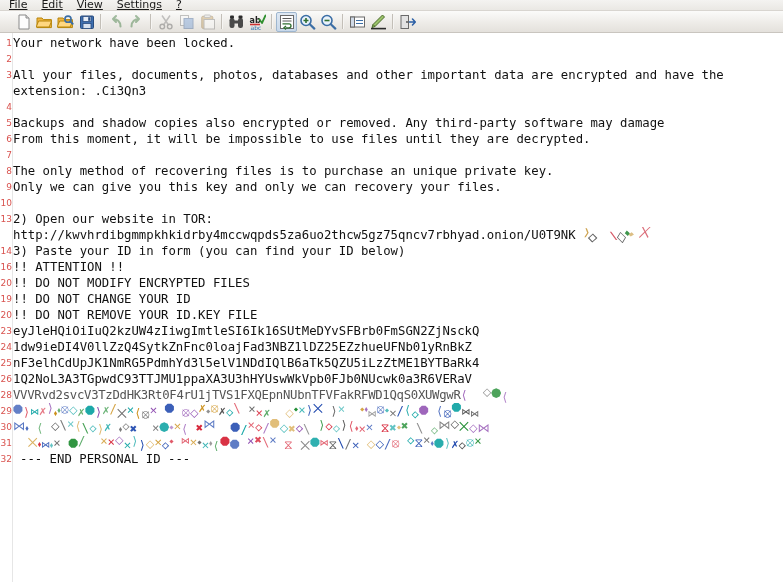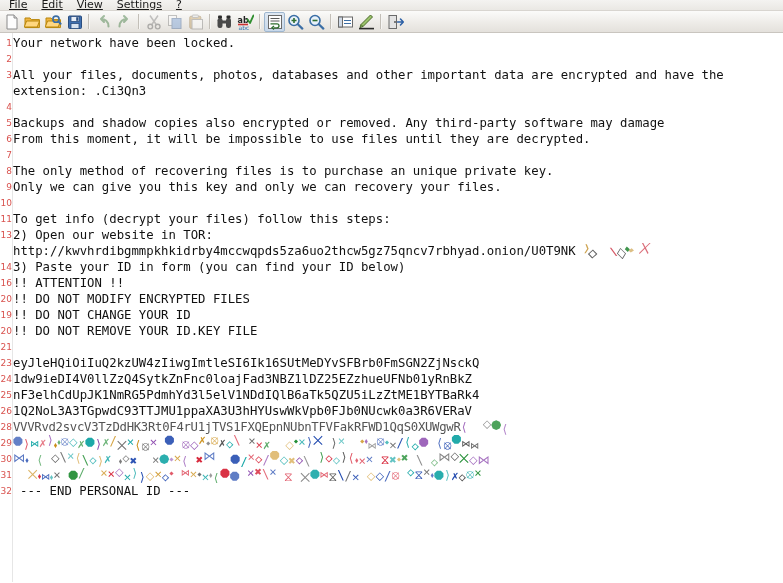--- a/index.html
+++ b/index.html
@@ -37,21 +37,21 @@
   }
   .menu-item .ul { text-decoration: underline; }
 
   
   #toolbar {
     height: 22px;
     background: linear-gradient(to bottom, #fbfbfa 0%, #eeece8 55%, #e4e1dc 100%);
     border-bottom: 1px solid #c9c5bf;
     display: flex;
     align-items: center;
-    padding-left: 1px;
+    padding-left: 13px;
     box-sizing: border-box;
   }
   .tb-btn {
     width: 21px; height: 20px;
     display: flex; align-items: center; justify-content: center;
     margin: 0 0px;
     border: 1px solid transparent;
     border-radius: 2px;
     box-sizing: border-box;
   }
@@ -309,29 +309,27 @@
       <div class="row"><div class="lnum">2</div><div class="ltext"></div></div>
       <div class="row"><div class="lnum">3</div><div class="ltext">All your files, documents, photos, databases and other important data are encrypted and have the</div></div>
       <div class="row cont"><div class="lnum"></div><div class="ltext">extension: .Ci3Qn3</div></div>
       <div class="row"><div class="lnum">4</div><div class="ltext"></div></div>
       <div class="row"><div class="lnum">5</div><div class="ltext">Backups and shadow copies also encrypted or removed. Any third-party software may damage</div></div>
       <div class="row"><div class="lnum">6</div><div class="ltext">From this moment, it will be impossible to use files until they are decrypted.</div></div>
       <div class="row"><div class="lnum">7</div><div class="ltext"></div></div>
       <div class="row"><div class="lnum">8</div><div class="ltext">The only method of recovering files is to purchase an unique private key.</div></div>
       <div class="row"><div class="lnum">9</div><div class="ltext">Only we can give you this key and only we can recovery your files.</div></div>
       <div class="row"><div class="lnum">10</div><div class="ltext"></div></div>
-      <div class="row"><div class="lnum">11</div><div class="ltext">To get info (decrypt your files) follow this steps:</div></div>
       <div class="row"><div class="lnum">13</div><div class="ltext">2) Open our website in TOR:</div></div>
       <div class="row cont"><div class="lnum"></div><div class="ltext"><span>http://kwvhrdibgmmpkhkidrby4mccwqpds5za6uo2thcw5gz75qncv7rbhyad.onion/U0T9NK</span><span class="url-glitch"><span class="g g1" style="transform: skewX(-11.5deg) scale(0.85, 0.81); position: relative; top: -2.5px; opacity: 0.59;"> </span><span class="g g5" style="transform: skewX(-6.8deg) scale(1.38, 0.87); position: relative; top: -2.4px; opacity: 0.77;">⟩</span><span class="g g6" style="transform: skewX(-4deg) scale(1.3, 1.32); position: relative; top: 1.7px; opacity: 0.93;">◇</span><span class="g g1" style="transform: skewX(1.7deg) scale(0.89, 0.81); position: relative; top: 1.9px; opacity: 0.59;"> </span><span class="g g7" style="transform: skewX(-3.3deg) scale(0.86, 0.81); position: relative; top: -1.2px; opacity: 1;"> </span><span class="g g1" style="transform: skewX(-0.1deg) scale(1.28, 0.85); position: relative; top: 0.6px; opacity: 0.82;">\</span><span class="g g6" style="transform: skewX(10.8deg) scale(1.07, 1.42); position: relative; top: 2.1px; opacity: 0.92;">⬦</span><span class="g g2" style="transform: skewX(10.1deg) scale(1.21, 1.4); position: relative; top: -1.6px; opacity: 0.9;">⬩</span><span class="g g5" style="transform: skewX(-11.6deg) scale(1.32, 1.09); position: relative; top: -1.3px; opacity: 0.55;">⬩</span><span class="g g5" style="transform: skewX(2.7deg) scale(1.35, 1.36); position: relative; top: -1.2px; opacity: 0.93;"> </span><span class="g g1" style="transform: skewX(-13.4deg) scale(1.03, 1.42); position: relative; top: -2.5px; opacity: 0.7;">⨉</span><span class="g g7" style="transform: skewX(-4.3deg) scale(0.87, 0.88); position: relative; top: 0.6px; opacity: 0.67;"> </span></span></div></div>
       <div class="row"><div class="lnum">14</div><div class="ltext">3) Paste your ID in form (you can find your ID below)</div></div>
       <div class="row"><div class="lnum">16</div><div class="ltext">!! ATTENTION !!</div></div>
       <div class="row"><div class="lnum">20</div><div class="ltext">!! DO NOT MODIFY ENCRYPTED FILES</div></div>
       <div class="row"><div class="lnum">19</div><div class="ltext">!! DO NOT CHANGE YOUR ID</div></div>
       <div class="row"><div class="lnum">20</div><div class="ltext">!! DO NOT REMOVE YOUR ID.KEY FILE</div></div>
-      <div class="row"><div class="lnum">21</div><div class="ltext"></div></div>
       <div class="row"><div class="lnum">23</div><div class="ltext">eyJleHQiOiIuQ2kzUW4zIiwgImtleSI6Ik16SUtMeDYvSFBrb0FmSGN2ZjNsckQ</div></div>
       <div class="row"><div class="lnum">24</div><div class="ltext">1dw9ieDI4V0llZzQ4SytkZnFnc0loajFad3NBZ1lDZ25EZzhueUFNb01yRnBkZ</div></div>
       <div class="row"><div class="lnum">25</div><div class="ltext">nF3elhCdUpJK1NmRG5PdmhYd3l5elV1NDdIQlB6aTk5QZU5iLzZtME1BYTBaRk4</div></div>
       <div class="row"><div class="lnum">26</div><div class="ltext">1Q2NoL3A3TGpwdC93TTJMU1ppaXA3U3hHYUswWkVpb0FJb0NUcwk0a3R6VERaV</div></div>
       <div class="row glitch"><div class="lnum">28</div><div class="ltext"><span style="color: rgb(90, 90, 90); letter-spacing: -0.3px;">VVVRvd2svcV3TzDdHK3Rt0F4rU1jTVS1FXQEpnNUbnTFVFakRFWD1QqS0XUWgwR</span><span class="g g4" style="transform: skewX(1.1deg) scale(1.12, 1.13); position: relative; top: 0.2px; opacity: 0.79;">⟨</span><span class="g g5" style="transform: skewX(-0.7deg) scale(1.21, 1.28); position: relative; top: 2.9px; opacity: 0.85;"> </span><span class="g g2" style="transform: skewX(11.1deg) scale(1.23, 1.06); position: relative; top: -0.2px; opacity: 0.96;"> </span><span class="g g6" style="transform: skewX(6.1deg) scale(0.82, 1.01); position: relative; top: -2.8px; opacity: 0.64;">⬦</span><span class="g g2" style="transform: skewX(-3deg) scale(1.08, 0.83); position: relative; top: -0.9px; opacity: 0.79;">⯄</span><span class="g g4" style="transform: skewX(9.1deg) scale(1.09, 0.99); position: relative; top: 2.4px; opacity: 0.65;">⟨</span></div></div>
       <div class="row glitch"><div class="lnum">29</div><div class="ltext"><span class="g g3" style="transform: skewX(-5.5deg) scale(0.98, 0.96); position: relative; top: -1.2px; opacity: 0.69;">⯃</span><span class="g g1" style="transform: skewX(0.2deg) scale(1.3, 0.97); position: relative; top: 1px; opacity: 0.77;">⟩</span><span class="g g7" style="transform: skewX(1.8deg) scale(0.91, 0.86); position: relative; top: -0.4px; opacity: 0.92;">⋈</span><span class="g g1" style="transform: skewX(13deg) scale(0.92, 1.11); position: relative; top: -0.2px; opacity: 0.62;">✗</span><span class="g g4" style="transform: skewX(6deg) scale(1.18, 1.39); position: relative; top: -2.6px; opacity: 0.77;">⟩</span><span class="g g5" style="transform: skewX(-11.9deg) scale(1.32, 1.06); position: relative; top: 1.9px; opacity: 0.96;">⬪</span><span class="g g2" style="transform: skewX(-7.8deg) scale(0.97, 1.04); position: relative; top: -1.5px; opacity: 0.67;">⬪</span><span class="g g3" style="transform: skewX(-10.9deg) scale(0.97, 1.4); position: relative; top: -1.7px; opacity: 0.68;">⦻</span><span class="g g7" style="transform: skewX(12.2deg) scale(1.31, 0.95); position: relative; top: -0.9px; opacity: 0.74;">⬦</span><span class="g g2" style="transform: skewX(-4.9deg) scale(1.11, 0.92); position: relative; top: 0.9px; opacity: 0.68;">✗</span><span class="g g7" style="transform: skewX(10.3deg) scale(0.94, 0.97); position: relative; top: 0px; opacity: 0.95;">⯃</span><span class="g g4" style="transform: skewX(-8.1deg) scale(1.07, 1.16); position: relative; top: 1.4px; opacity: 0.99;">⟩</span><span class="g g2" style="transform: skewX(11.3deg) scale(0.9, 1.3); position: relative; top: -1px; opacity: 0.64;">✗</span><span class="g g5" style="transform: skewX(-7.6deg) scale(0.9, 0.82); position: relative; top: -1.7px; opacity: 0.78;">/</span><span class="g g6" style="transform: skewX(3.9deg) scale(0.9, 0.86); position: relative; top: 2.6px; opacity: 0.8;">⨉</span><span class="g g7" style="transform: skewX(11.2deg) scale(1.19, 1.22); position: relative; top: -1.5px; opacity: 0.95;">⨯</span><span class="g g5" style="transform: skewX(-10.2deg) scale(1.04, 1.27); position: relative; top: 2.1px; opacity: 0.95;">⟨</span><span class="g g6" style="transform: skewX(-4.7deg) scale(1.27, 1.07); position: relative; top: 2.6px; opacity: 0.86;">⦻</span><span class="g g4" style="transform: skewX(3.9deg) scale(1.23, 1.27); position: relative; top: -0.8px; opacity: 0.94;">✕</span><span class="g g6" style="transform: skewX(5.2deg) scale(1.04, 1.18); position: relative; top: -2.5px; opacity: 0.69;"> </span><span class="g g3" style="transform: skewX(4.4deg) scale(1.2, 0.94); position: relative; top: -2.1px; opacity: 0.87;">⯃</span><span class="g g2" style="transform: skewX(9.4deg) scale(1.27, 0.82); position: relative; top: -3px; opacity: 0.59;"> </span><span class="g g4" style="transform: skewX(11.9deg) scale(1.21, 0.89); position: relative; top: 0.7px; opacity: 0.82;">⦻</span><span class="g g4" style="transform: skewX(11.7deg) scale(1.39, 1.18); position: relative; top: 2.2px; opacity: 0.9;">⬦</span><span class="g g5" style="transform: skewX(-11.2deg) scale(1.06, 0.81); position: relative; top: -2.8px; opacity: 0.92;">✗</span><span class="g g6" style="transform: skewX(2deg) scale(0.9, 0.75); position: relative; top: 0.2px; opacity: 0.62;">⬩</span><span class="g g5" style="transform: skewX(-3.2deg) scale(1.08, 0.96); position: relative; top: -2.7px; opacity: 0.77;">⦻</span><span class="g g6" style="transform: skewX(10.3deg) scale(1.2, 1.32); position: relative; top: -0.5px; opacity: 0.97;">✗</span><span class="g g7" style="transform: skewX(10.8deg) scale(1.15, 1.2); position: relative; top: 0.5px; opacity: 0.88;">◇</span><span class="g g1" style="transform: skewX(10.2deg) scale(1.16, 1.15); position: relative; top: -2.7px; opacity: 0.69;">\</span><span class="g g4" style="transform: skewX(-1.2deg) scale(0.82, 0.86); position: relative; top: -2.5px; opacity: 0.99;"> </span><span class="g g6" style="transform: skewX(11.5deg) scale(1.36, 1.07); position: relative; top: -2.4px; opacity: 0.82;">⨯</span><span class="g g1" style="transform: skewX(2.1deg) scale(1.19, 0.91); position: relative; top: 1.7px; opacity: 0.88;">⨯</span><span class="g g2" style="transform: skewX(-5deg) scale(1.28, 1.4); position: relative; top: 1.9px; opacity: 0.73;">✗</span><span class="g g1" style="transform: skewX(5.5deg) scale(1.03, 1.4); position: relative; top: -1.2px; opacity: 0.66;"> </span><span class="g g5" style="transform: skewX(7.8deg) scale(0.93, 1.33); position: relative; top: 0.6px; opacity: 0.73;"> </span><span class="g g5" style="transform: skewX(-3.3deg) scale(0.98, 1.03); position: relative; top: 2.1px; opacity: 0.55;">⬦</span><span class="g g2" style="transform: skewX(1.4deg) scale(1.26, 1.41); position: relative; top: -1.6px; opacity: 0.97;">⬩</span><span class="g g7" style="transform: skewX(-8.1deg) scale(1.2, 0.8); position: relative; top: -1.3px; opacity: 0.78;">×</span><span class="g g3" style="transform: skewX(10.4deg) scale(0.85, 1.42); position: relative; top: -1.2px; opacity: 0.86;">⟩</span><span class="g g3" style="transform: skewX(9deg) scale(1.27, 0.93); position: relative; top: -2.5px; opacity: 0.99;">⨉</span><span class="g g4" style="transform: skewX(8.5deg) scale(1.14, 1.09); position: relative; top: 0.6px; opacity: 0.8;"> </span><span class="g g6" style="transform: skewX(11.3deg) scale(0.89, 0.94); position: relative; top: -0.3px; opacity: 0.85;">⟩</span><span class="g g7" style="transform: skewX(3.1deg) scale(0.84, 1.08); position: relative; top: -1.9px; opacity: 0.61;">⨯</span><span class="g g5" style="transform: skewX(1.5deg) scale(0.95, 1.33); position: relative; top: 2.1px; opacity: 0.59;"> </span><span class="g g5" style="transform: skewX(4deg) scale(1, 0.91); position: relative; top: -0.3px; opacity: 0.85;"> </span><span class="g g5" style="transform: skewX(1.3deg) scale(1.21, 0.79); position: relative; top: -2.2px; opacity: 0.77;">⬩</span><span class="g g4" style="transform: skewX(8.4deg) scale(1.08, 1.15); position: relative; top: -1.7px; opacity: 0.77;">⬪</span><span class="g g6" style="transform: skewX(-3.1deg) scale(0.91, 1.31); position: relative; top: 1.7px; opacity: 0.55;">⋈</span><span class="g g3" style="transform: skewX(1.6deg) scale(1.34, 0.93); position: relative; top: -2.4px; opacity: 0.79;">⦻</span><span class="g g7" style="transform: skewX(5.6deg) scale(0.96, 1.42); position: relative; top: -1.3px; opacity: 0.72;">⬩</span><span class="g g6" style="transform: skewX(13.6deg) scale(1.16, 0.8); position: relative; top: 1.5px; opacity: 0.77;">✕</span><span class="g g3" style="transform: skewX(-0.8deg) scale(1.33, 0.99); position: relative; top: -0.5px; opacity: 0.94;">/</span><span class="g g7" style="transform: skewX(3.8deg) scale(0.83, 1.31); position: relative; top: -1.5px; opacity: 0.88;">⟨</span><span class="g g7" style="transform: skewX(-1.7deg) scale(1.28, 1.39); position: relative; top: 2.8px; opacity: 0.94;">◇</span><span class="g g4" style="transform: skewX(8.1deg) scale(1.02, 1.16); position: relative; top: 0.4px; opacity: 0.83;">⯃</span><span class="g g2" style="transform: skewX(2.9deg) scale(1.1, 0.8); position: relative; top: 0.7px; opacity: 0.89;"> </span><span class="g g3" style="transform: skewX(-7.7deg) scale(1.34, 0.92); position: relative; top: 0px; opacity: 0.75;">⟨</span><span class="g g3" style="transform: skewX(12.6deg) scale(1.24, 0.98); position: relative; top: 1.9px; opacity: 0.97;">⦻</span><span class="g g7" style="transform: skewX(-8.7deg) scale(1.25, 0.91); position: relative; top: -2.8px; opacity: 0.93;">⯃</span><span class="g g6" style="transform: skewX(7.6deg) scale(0.99, 0.87); position: relative; top: -0.3px; opacity: 0.96;">⋈</span><span class="g g6" style="transform: skewX(6deg) scale(1.19, 1.44); position: relative; top: 2px; opacity: 0.82;">⋈</span></div></div>
       <div class="row glitch"><div class="lnum">30</div><div class="ltext"><span class="g g3" style="transform: skewX(-2.8deg) scale(1.04, 1.03); position: relative; top: -0.6px; opacity: 0.73;">⋈</span><span class="g g3" style="transform: skewX(-8.7deg) scale(1.13, 0.85); position: relative; top: 1.3px; opacity: 0.81;">⬪</span><span class="g g2" style="transform: skewX(-5.4deg) scale(1.33, 0.97); position: relative; top: -2.1px; opacity: 0.82;"> </span><span class="g g2" style="transform: skewX(10.4deg) scale(0.81, 0.91); position: relative; top: 0.7px; opacity: 0.61;">⟨</span><span class="g g3" style="transform: skewX(7.2deg) scale(1.26, 0.86); position: relative; top: 2.4px; opacity: 0.65;"> </span><span class="g g6" style="transform: skewX(-11.1deg) scale(0.9, 1.31); position: relative; top: -0.9px; opacity: 0.92;">⬦</span><span class="g g6" style="transform: skewX(-1.1deg) scale(0.81, 0.76); position: relative; top: -2.2px; opacity: 0.76;">\</span><span class="g g7" style="transform: skewX(-9.6deg) scale(1.18, 0.75); position: relative; top: -3px; opacity: 0.61;">×</span><span class="g g5" style="transform: skewX(-5.3deg) scale(1.16, 1.28); position: relative; top: -1.4px; opacity: 0.55;">⟨</span><span class="g g2" style="transform: skewX(-9.9deg) scale(1.28, 1.35); position: relative; top: 0.9px; opacity: 0.83;">\</span><span class="g g7" style="transform: skewX(-4.5deg) scale(1.39, 1.2); position: relative; top: 0.8px; opacity: 0.71;">◇</span><span class="g g5" style="transform: skewX(-9.9deg) scale(1.07, 0.77); position: relative; top: 2.2px; opacity: 0.6;">⟩</span><span class="g g7" style="transform: skewX(0.1deg) scale(1.22, 1.32); position: relative; top: 0.4px; opacity: 0.82;">✗</span><span class="g g2" style="transform: skewX(8.3deg) scale(0.97, 0.95); position: relative; top: -1.9px; opacity: 0.94;"> </span><span class="g g6" style="transform: skewX(12deg) scale(1.13, 0.99); position: relative; top: 1.8px; opacity: 0.74;">⬪</span><span class="g g6" style="transform: skewX(-7.5deg) scale(0.96, 1.45); position: relative; top: -0.7px; opacity: 0.65;">◇</span><span class="g g3" style="transform: skewX(11.7deg) scale(0.9, 1.11); position: relative; top: 2.3px; opacity: 0.93;">✖</span><span class="g g4" style="transform: skewX(-1.3deg) scale(1.25, 1); position: relative; top: 1.8px; opacity: 0.91;"> </span><span class="g g5" style="transform: skewX(-11.8deg) scale(1.28, 1.32); position: relative; top: 2px; opacity: 0.77;"> </span><span class="g g6" style="transform: skewX(2.2deg) scale(0.89, 1.35); position: relative; top: 0.6px; opacity: 0.73;">⨯</span><span class="g g7" style="transform: skewX(-5.4deg) scale(1.12, 1.08); position: relative; top: 1.2px; opacity: 0.89;">⯄</span><span class="g g4" style="transform: skewX(-12.3deg) scale(1.27, 0.84); position: relative; top: 0.2px; opacity: 0.56;">⬩</span><span class="g g5" style="transform: skewX(-3.8deg) scale(1.28, 0.99); position: relative; top: -0.9px; opacity: 0.76;">✕</span><span class="g g4" style="transform: skewX(-1deg) scale(0.9, 1.27); position: relative; top: 2.1px; opacity: 0.69;">⟨</span><span class="g g4" style="transform: skewX(9.4deg) scale(1.15, 1.16); position: relative; top: 1.6px; opacity: 0.7;"> </span><span class="g g1" style="transform: skewX(7.5deg) scale(1.31, 0.86); position: relative; top: 0.6px; opacity: 0.99;">✖</span><span class="g g3" style="transform: skewX(8deg) scale(0.93, 1.17); position: relative; top: -2.8px; opacity: 0.71;">⋈</span><span class="g g3" style="transform: skewX(3.5deg) scale(1.15, 1.02); position: relative; top: -2.8px; opacity: 0.9;"> </span><span class="g g3" style="transform: skewX(-0.8deg) scale(0.84, 0.86); position: relative; top: 1.5px; opacity: 0.64;"> </span><span class="g g3" style="transform: skewX(4.2deg) scale(1.18, 0.93); position: relative; top: 0.6px; opacity: 0.87;">⯃</span><span class="g g7" style="transform: skewX(-6.2deg) scale(1.15, 1.04); position: relative; top: 2.6px; opacity: 0.98;">/</span><span class="g g1" style="transform: skewX(-0.2deg) scale(1.28, 0.94); position: relative; top: -1.6px; opacity: 0.71;">⨯</span><span class="g g1" style="transform: skewX(0.7deg) scale(0.8, 0.88); position: relative; top: -0.3px; opacity: 0.84;">◇</span><span class="g g4" style="transform: skewX(-1.1deg) scale(1.21, 1.12); position: relative; top: 1.1px; opacity: 0.71;">/</span><span class="g g5" style="transform: skewX(-11.2deg) scale(0.96, 1.21); position: relative; top: -2.7px; opacity: 0.56;">⯃</span><span class="g g7" style="transform: skewX(-2.4deg) scale(0.84, 1.16); position: relative; top: 1.1px; opacity: 0.77;">⬦</span><span class="g g5" style="transform: skewX(-3.8deg) scale(1.21, 1.03); position: relative; top: 1.7px; opacity: 0.56;">✖</span><span class="g g4" style="transform: skewX(-0.2deg) scale(1.21, 1.25); position: relative; top: 0.7px; opacity: 0.94;">◇</span><span class="g g6" style="transform: skewX(-12.7deg) scale(1.39, 1.44); position: relative; top: 1.7px; opacity: 0.59;">\</span><span class="g g3" style="transform: skewX(6.2deg) scale(0.85, 0.84); position: relative; top: -2.3px; opacity: 0.81;"> </span><span class="g g2" style="transform: skewX(-6.7deg) scale(1.29, 0.98); position: relative; top: -1.9px; opacity: 0.82;">⟩</span><span class="g g1" style="transform: skewX(0.8deg) scale(1.14, 0.86); position: relative; top: -0.8px; opacity: 0.92;">◇</span><span class="g g7" style="transform: skewX(1.1deg) scale(1.07, 1.23); position: relative; top: 1.1px; opacity: 0.6;">◇</span><span class="g g6" style="transform: skewX(6.7deg) scale(0.81, 1.17); position: relative; top: -1.7px; opacity: 0.91;">⟩</span><span class="g g1" style="transform: skewX(-4.1deg) scale(0.81, 0.86); position: relative; top: -1.5px; opacity: 0.76;">⟨</span><span class="g g1" style="transform: skewX(11.9deg) scale(1.15, 1.04); position: relative; top: 1.2px; opacity: 0.71;">⬪</span><span class="g g1" style="transform: skewX(2.8deg) scale(1.01, 1.12); position: relative; top: 2.2px; opacity: 0.72;">⨯</span><span class="g g3" style="transform: skewX(3.9deg) scale(1.38, 0.94); position: relative; top: 0px; opacity: 0.71;">✕</span><span class="g g1" style="transform: skewX(6.9deg) scale(1.26, 1.38); position: relative; top: 2px; opacity: 0.61;"> </span><span class="g g1" style="transform: skewX(8.4deg) scale(0.9, 0.77); position: relative; top: 1.1px; opacity: 1;">⧖</span><span class="g g7" style="transform: skewX(5.9deg) scale(1.31, 1); position: relative; top: 1.3px; opacity: 0.66;">✖</span><span class="g g5" style="transform: skewX(-9.3deg) scale(1.17, 0.76); position: relative; top: -0.3px; opacity: 0.55;">⬩</span><span class="g g2" style="transform: skewX(5.1deg) scale(1.25, 1.12); position: relative; top: -1.3px; opacity: 0.78;">✖</span><span class="g g6" style="transform: skewX(-2.8deg) scale(1.24, 1.41); position: relative; top: -1.4px; opacity: 0.87;"> </span><span class="g g6" style="transform: skewX(2.6deg) scale(0.81, 1.22); position: relative; top: 0.8px; opacity: 0.64;">\</span><span class="g g2" style="transform: skewX(-8.1deg) scale(0.82, 1.02); position: relative; top: 1.6px; opacity: 0.75;"> </span><span class="g g2" style="transform: skewX(8.3deg) scale(1.2, 1.2); position: relative; top: 3px; opacity: 0.55;">◇</span><span class="g g6" style="transform: skewX(3deg) scale(1.13, 1.09); position: relative; top: -1.9px; opacity: 0.69;">⋈</span><span class="g g6" style="transform: skewX(11.7deg) scale(0.82, 0.86); position: relative; top: -2.6px; opacity: 0.93;">⬦</span><span class="g g2" style="transform: skewX(-8.2deg) scale(1.38, 1.29); position: relative; top: -0.1px; opacity: 0.96;">⨉</span><span class="g g4" style="transform: skewX(-1.7deg) scale(0.88, 1.19); position: relative; top: 0.8px; opacity: 0.82;">⬦</span><span class="g g4" style="transform: skewX(2.9deg) scale(0.94, 1.41); position: relative; top: 0.5px; opacity: 0.76;">⋈</span></div></div>
       <div class="row glitch"><div class="lnum">31</div><div class="ltext"><span class="g g1" style="transform: skewX(-12.5deg) scale(0.83, 0.79); position: relative; top: -2.7px; opacity: 0.57;"> </span><span class="g g2" style="transform: skewX(-11.2deg) scale(1, 1.12); position: relative; top: 2.2px; opacity: 0.82;"> </span><span class="g g5" style="transform: skewX(13deg) scale(1.13, 1.25); position: relative; top: -0.2px; opacity: 0.66;">⨉</span><span class="g g1" style="transform: skewX(-13.2deg) scale(1.01, 1.31); position: relative; top: 0.7px; opacity: 0.96;">⬪</span><span class="g g3" style="transform: skewX(4.8deg) scale(1.13, 1.32); position: relative; top: 1.1px; opacity: 0.8;">⋈</span><span class="g g7" style="transform: skewX(2.1deg) scale(0.93, 1.36); position: relative; top: 1.7px; opacity: 0.64;">⬪</span><span class="g g6" style="transform: skewX(-5.5deg) scale(1.3, 1.02); position: relative; top: -0.4px; opacity: 0.81;">×</span><span class="g g5" style="transform: skewX(-6.3deg) scale(1.22, 1.03); position: relative; top: 2.2px; opacity: 0.87;"> </span><span class="g g2" style="transform: skewX(-4.3deg) scale(0.86, 1.41); position: relative; top: 0.6px; opacity: 0.91;">⯃</span><span class="g g2" style="transform: skewX(7deg) scale(1.07, 0.82); position: relative; top: -2px; opacity: 0.71;">/</span><span class="g g2" style="transform: skewX(2.6deg) scale(0.88, 1.1); position: relative; top: -2px; opacity: 0.72;"> </span><span class="g g5" style="transform: skewX(1.3deg) scale(1.02, 1.32); position: relative; top: -2.3px; opacity: 0.89;"> </span><span class="g g5" style="transform: skewX(-7.7deg) scale(0.86, 1.37); position: relative; top: -1.7px; opacity: 0.73;">×</span><span class="g g1" style="transform: skewX(-11deg) scale(1, 1.29); position: relative; top: -1px; opacity: 0.98;">×</span><span class="g g4" style="transform: skewX(-7.3deg) scale(1.21, 0.83); position: relative; top: -2.9px; opacity: 0.8;">⬦</span><span class="g g7" style="transform: skewX(2.7deg) scale(0.92, 1.11); position: relative; top: 2.4px; opacity: 0.92;">✕</span><span class="g g7" style="transform: skewX(3.3deg) scale(0.93, 1.36); position: relative; top: -1.6px; opacity: 0.73;">⟩</span><span class="g g3" style="transform: skewX(-1.3deg) scale(0.91, 1.3); position: relative; top: 1.5px; opacity: 0.97;">⟩</span><span class="g g5" style="transform: skewX(12deg) scale(0.86, 1.38); position: relative; top: 0.7px; opacity: 0.61;">⬦</span><span class="g g5" style="transform: skewX(-7.2deg) scale(0.84, 1.29); position: relative; top: -1.5px; opacity: 0.82;">✕</span><span class="g g3" style="transform: skewX(-10.5deg) scale(1.16, 1.06); position: relative; top: 2.1px; opacity: 0.85;">◇</span><span class="g g1" style="transform: skewX(-9.1deg) scale(0.88, 1); position: relative; top: -2.2px; opacity: 0.76;">⬩</span><span class="g g7" style="transform: skewX(-0.8deg) scale(1.35, 1.15); position: relative; top: -0.4px; opacity: 0.67;"> </span><span class="g g1" style="transform: skewX(-12.3deg) scale(1.22, 1.17); position: relative; top: -2.7px; opacity: 0.71;">⋈</span><span class="g g5" style="transform: skewX(9.4deg) scale(0.9, 0.81); position: relative; top: -0.7px; opacity: 0.73;">✕</span><span class="g g6" style="transform: skewX(3.3deg) scale(1.06, 1.2); position: relative; top: -1.5px; opacity: 0.81;">⬩</span><span class="g g7" style="transform: skewX(1.7deg) scale(1.38, 1.31); position: relative; top: 2.4px; opacity: 0.81;">✕</span><span class="g g6" style="transform: skewX(10.9deg) scale(0.99, 1.29); position: relative; top: -0.4px; opacity: 0.56;">⬪</span><span class="g g2" style="transform: skewX(3deg) scale(1.1, 0.87); position: relative; top: 2.5px; opacity: 0.69;">⟨</span><span class="g g1" style="transform: skewX(4.2deg) scale(0.98, 0.83); position: relative; top: -1.3px; opacity: 0.95;">⯃</span><span class="g g3" style="transform: skewX(-0.9deg) scale(1.12, 1.24); position: relative; top: 2.2px; opacity: 0.71;">⯃</span><span class="g g5" style="transform: skewX(-7.9deg) scale(1.25, 0.87); position: relative; top: 0.5px; opacity: 0.74;"> </span><span class="g g4" style="transform: skewX(-3.4deg) scale(1.12, 1.1); position: relative; top: -2.4px; opacity: 0.96;">×</span><span class="g g1" style="transform: skewX(-3.3deg) scale(1.14, 1.08); position: relative; top: -2.7px; opacity: 0.83;">✖</span><span class="g g1" style="transform: skewX(5.3deg) scale(1.08, 0.75); position: relative; top: -1.1px; opacity: 0.68;">\</span><span class="g g3" style="transform: skewX(-3.8deg) scale(1.18, 1.04); position: relative; top: -2.7px; opacity: 0.73;">×</span><span class="g g5" style="transform: skewX(1.3deg) scale(0.88, 1.33); position: relative; top: 1.7px; opacity: 0.67;"> </span><span class="g g1" style="transform: skewX(-12.6deg) scale(1.15, 0.98); position: relative; top: 2.4px; opacity: 0.73;">⧖</span><span class="g g4" style="transform: skewX(2.7deg) scale(1.05, 0.78); position: relative; top: -2.9px; opacity: 0.92;"> </span><span class="g g6" style="transform: skewX(0.7deg) scale(1.12, 0.98); position: relative; top: 2.5px; opacity: 0.66;">⨉</span><span class="g g7" style="transform: skewX(-5deg) scale(1.36, 1.22); position: relative; top: -0.2px; opacity: 0.87;">⯃</span><span class="g g1" style="transform: skewX(-11.8deg) scale(1.05, 0.9); position: relative; top: -1.3px; opacity: 0.72;">⋈</span><span class="g g6" style="transform: skewX(-12.1deg) scale(0.97, 0.95); position: relative; top: 2px; opacity: 0.93;">⧖</span><span class="g g3" style="transform: skewX(2.9deg) scale(1.07, 1.06); position: relative; top: -0.4px; opacity: 1;">\</span><span class="g g6" style="transform: skewX(-12deg) scale(0.97, 0.77); position: relative; top: 0.6px; opacity: 0.79;">/</span><span class="g g3" style="transform: skewX(-5.4deg) scale(0.94, 1.43); position: relative; top: 1.5px; opacity: 0.87;">✕</span><span class="g g7" style="transform: skewX(-9.8deg) scale(1.21, 1.11); position: relative; top: 1.9px; opacity: 0.73;"> </span><span class="g g5" style="transform: skewX(11.7deg) scale(1.15, 0.95); position: relative; top: 1px; opacity: 0.6;">⬦</span><span class="g g3" style="transform: skewX(4.4deg) scale(0.86, 1.18); position: relative; top: 0.5px; opacity: 0.93;">⬦</span><span class="g g3" style="transform: skewX(-3.2deg) scale(1.11, 0.95); position: relative; top: 0.9px; opacity: 0.81;">/</span><span class="g g1" style="transform: skewX(7.4deg) scale(1.07, 1.04); position: relative; top: -0.2px; opacity: 0.74;">⦻</span><span class="g g5" style="transform: skewX(5.6deg) scale(0.86, 1.07); position: relative; top: -2.1px; opacity: 0.78;"> </span><span class="g g7" style="transform: skewX(5.2deg) scale(1.26, 1.16); position: relative; top: -2.9px; opacity: 0.92;">◇</span><span class="g g3" style="transform: skewX(-4.5deg) scale(1.01, 0.78); position: relative; top: 0px; opacity: 0.9;">⧖</span><span class="g g6" style="transform: skewX(-0.5deg) scale(1.18, 1.39); position: relative; top: -2.6px; opacity: 0.76;">⨯</span><span class="g g3" style="transform: skewX(-0.1deg) scale(1.3, 1.29); position: relative; top: 0.1px; opacity: 0.7;">⬪</span><span class="g g7" style="transform: skewX(5.4deg) scale(0.8, 1.16); position: relative; top: 0.9px; opacity: 0.9;">⯃</span><span class="g g7" style="transform: skewX(-6.4deg) scale(1.27, 1.3); position: relative; top: 0.1px; opacity: 0.67;">⟩</span><span class="g g3" style="transform: skewX(-3.6deg) scale(1.35, 0.97); position: relative; top: 1.1px; opacity: 0.98;">✗</span><span class="g g6" style="transform: skewX(-4.2deg) scale(1.18, 0.77); position: relative; top: 1.8px; opacity: 0.99;">◇</span><span class="g g7" style="transform: skewX(-6.9deg) scale(1.31, 0.85); position: relative; top: -0.7px; opacity: 0.79;">⦻</span><span class="g g2" style="transform: skewX(-8.1deg) scale(1.21, 0.95); position: relative; top: -2.4px; opacity: 0.93;">×</span></div></div>
       <div class="row"><div class="lnum">32</div><div class="ltext indent">--- END PERSONAL ID ---</div></div>
     </div>

